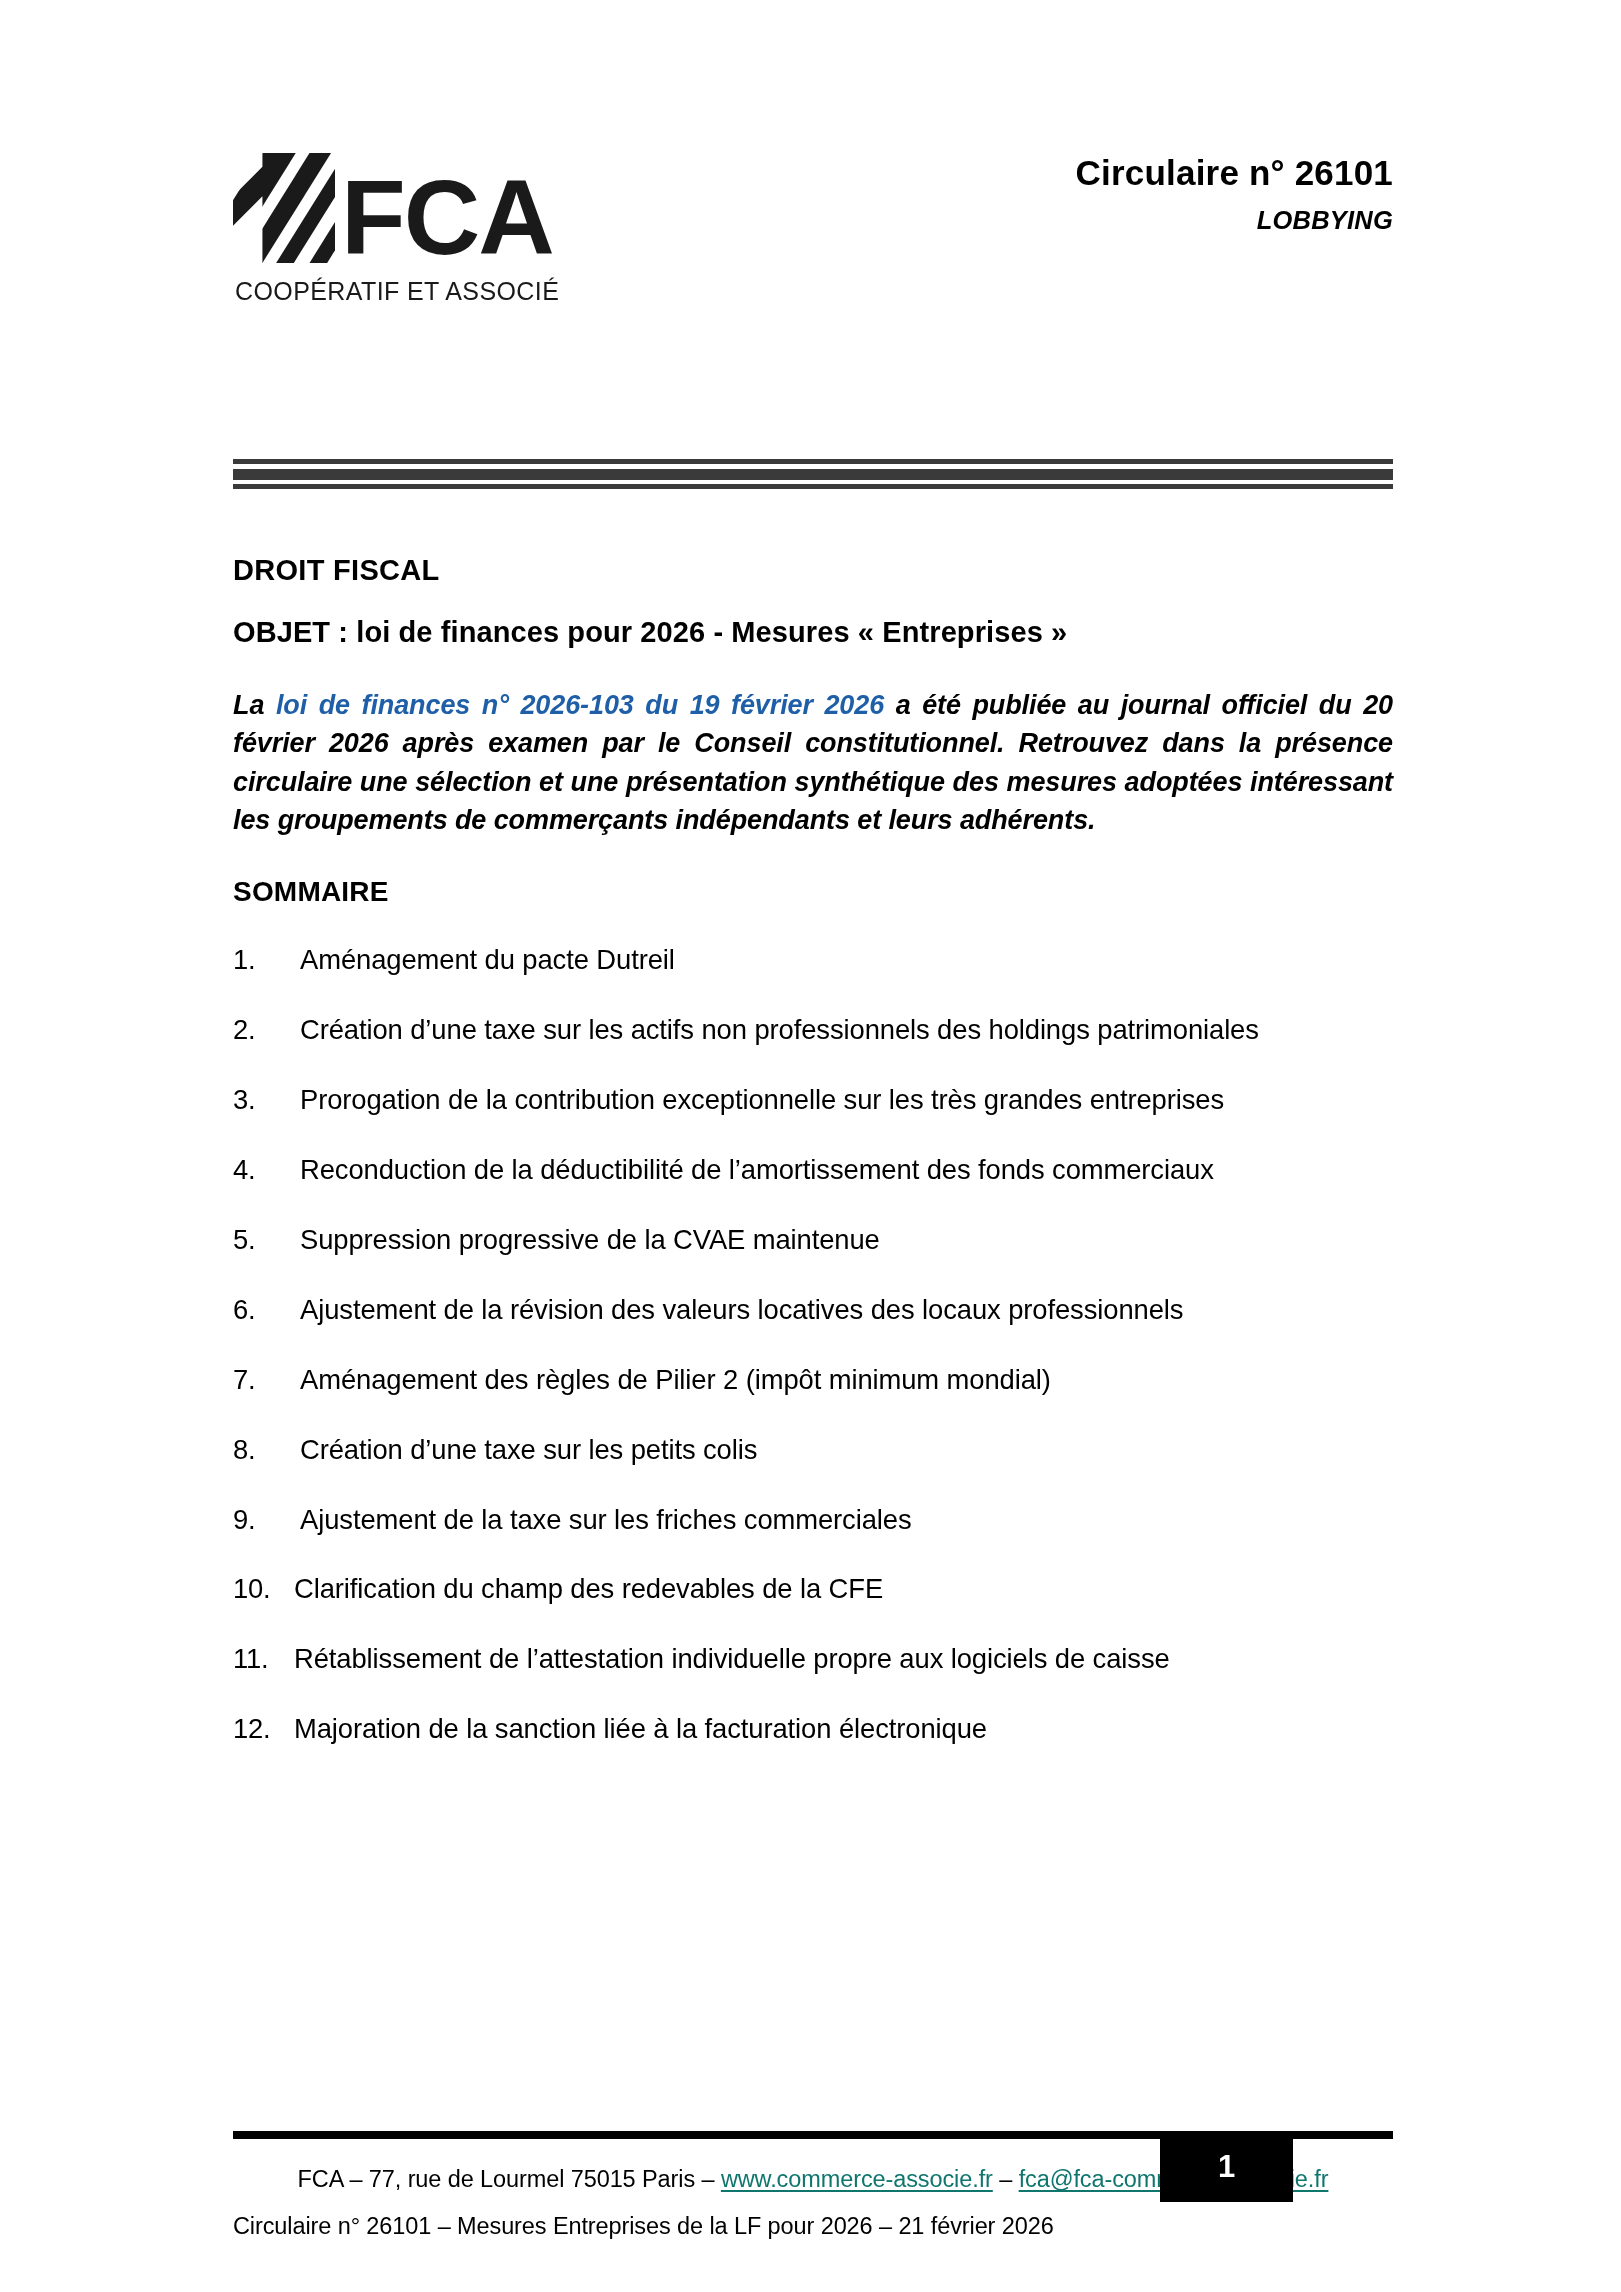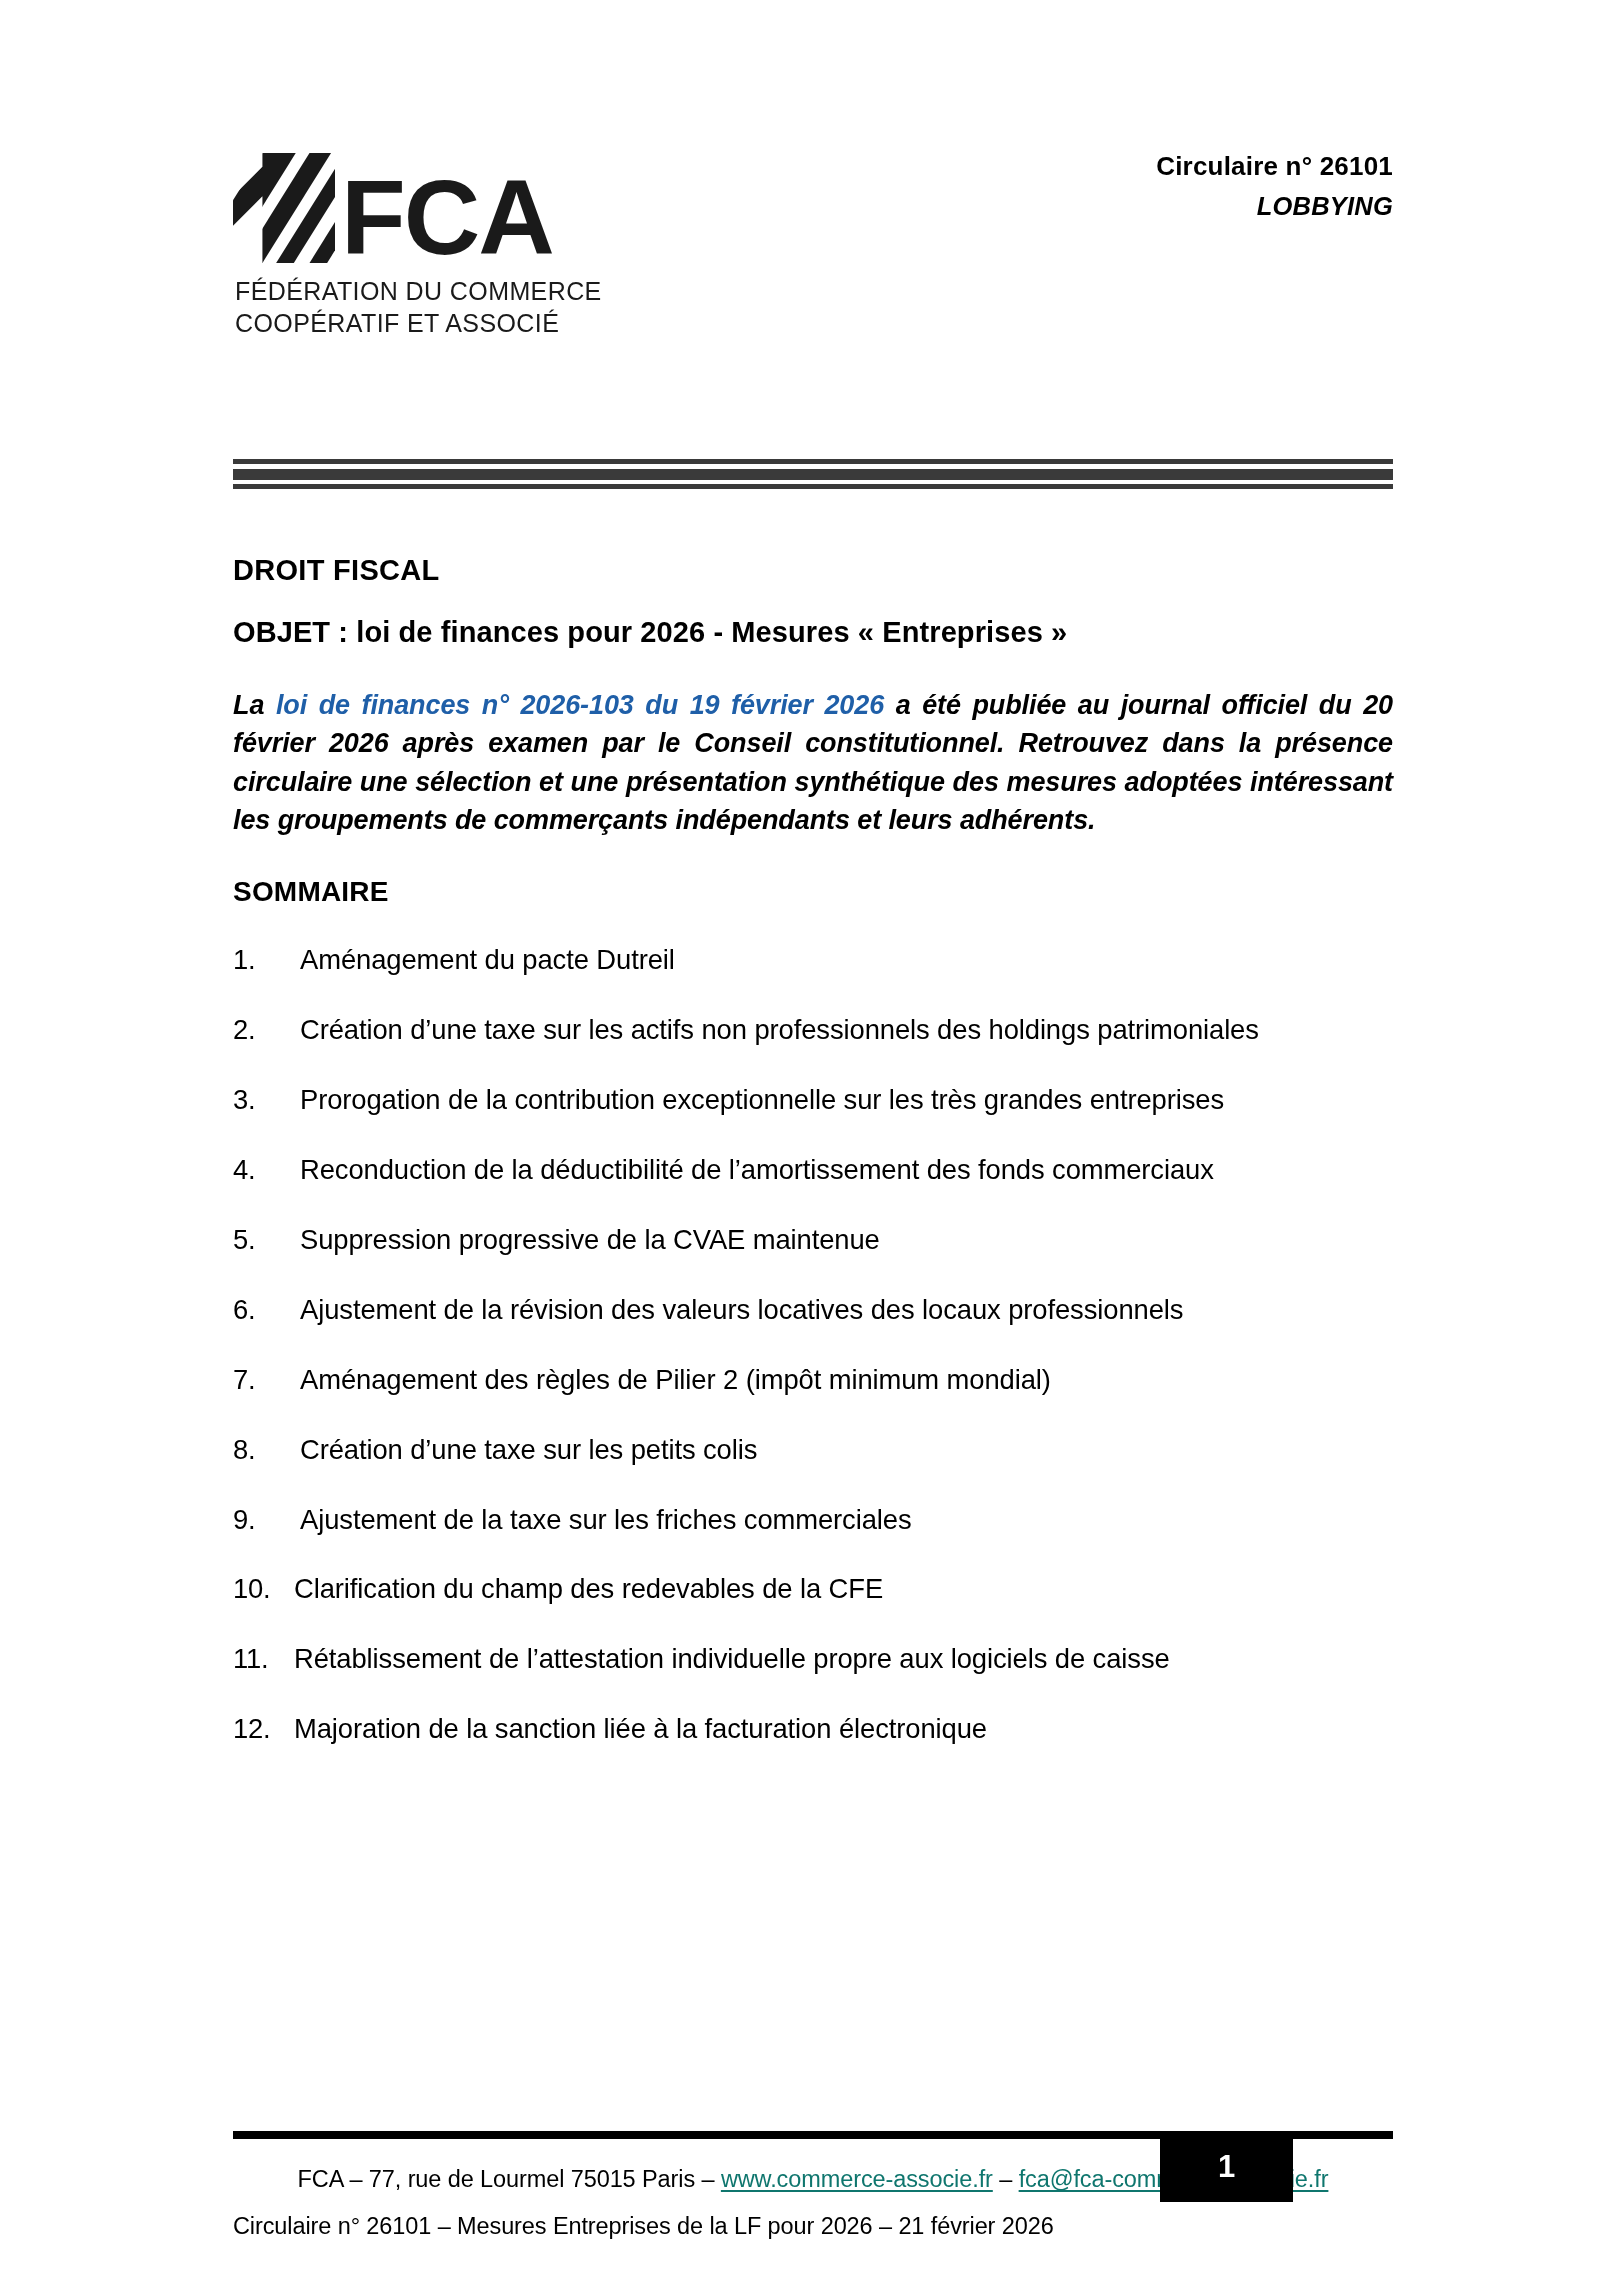--- a/index.html
+++ b/index.html
@@ -72,21 +72,21 @@
   }
 
   .header-right {
     position: absolute;
     right: 0px;
     top: 0px;
     width: 510px;
     text-align: right;
   }
   .hr-line1 {
-    font-size: 26px;
+    font-size: 35px;
     font-weight: bold;
     line-height: 1.5;
     letter-spacing: 0.2px;
   }
   .hr-line2 {
     font-size: 26.5px;
     font-weight: 400;
     line-height: 1.62;
     letter-spacing: 0.2px;
   }
@@ -255,21 +255,20 @@
               <polygon points="-40,112 30,0 64,0 -6,112"></polygon>
               <polygon points="8,112 78,0 100,0 30,112"></polygon>
               <polygon points="44,112 114,0 132,0 62,112"></polygon>
               <polygon points="78,112 148,0 166,0 96,112"></polygon>
             </g>
           </svg>
         </div>
         <div class="logo-word">FCA</div>
       </div>
       <div class="logo-tag">
-        <div>FÉDÉRATION DU COMMERCE</div>
         <div>COOPÉRATIF ET ASSOCIÉ</div>
       </div>
     </div>
 
     <div class="header-right">
       <div class="hr-line1">Circulaire n° 26101</div>
       <div class="hr-line4">LOBBYING</div>
     </div>
 
   </div>

